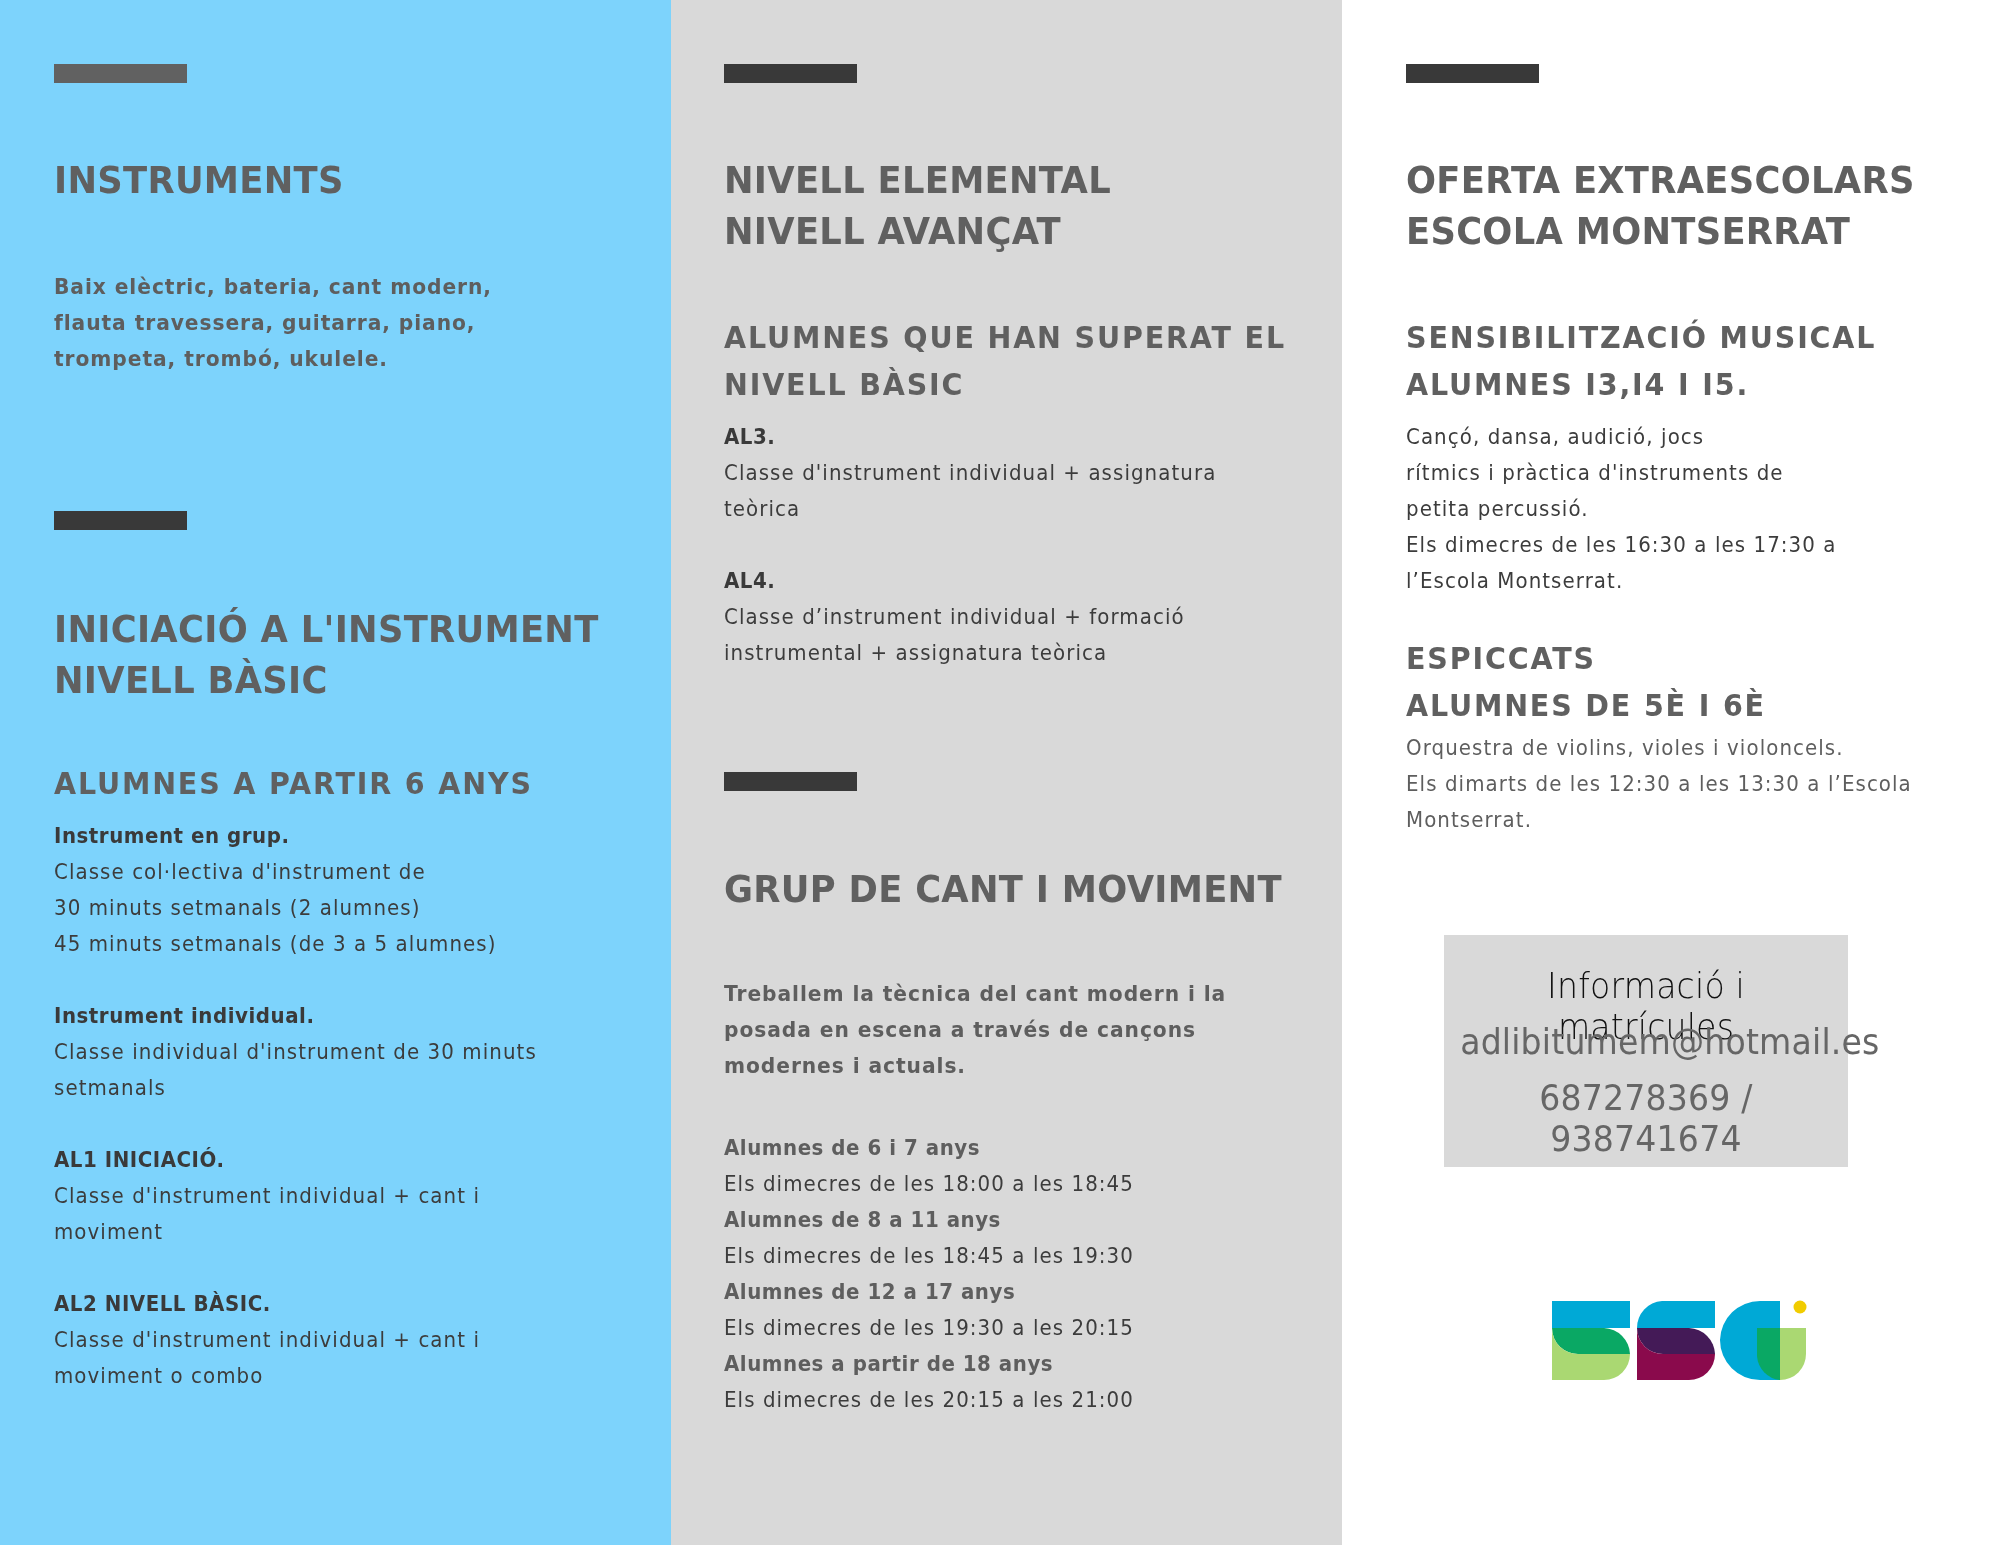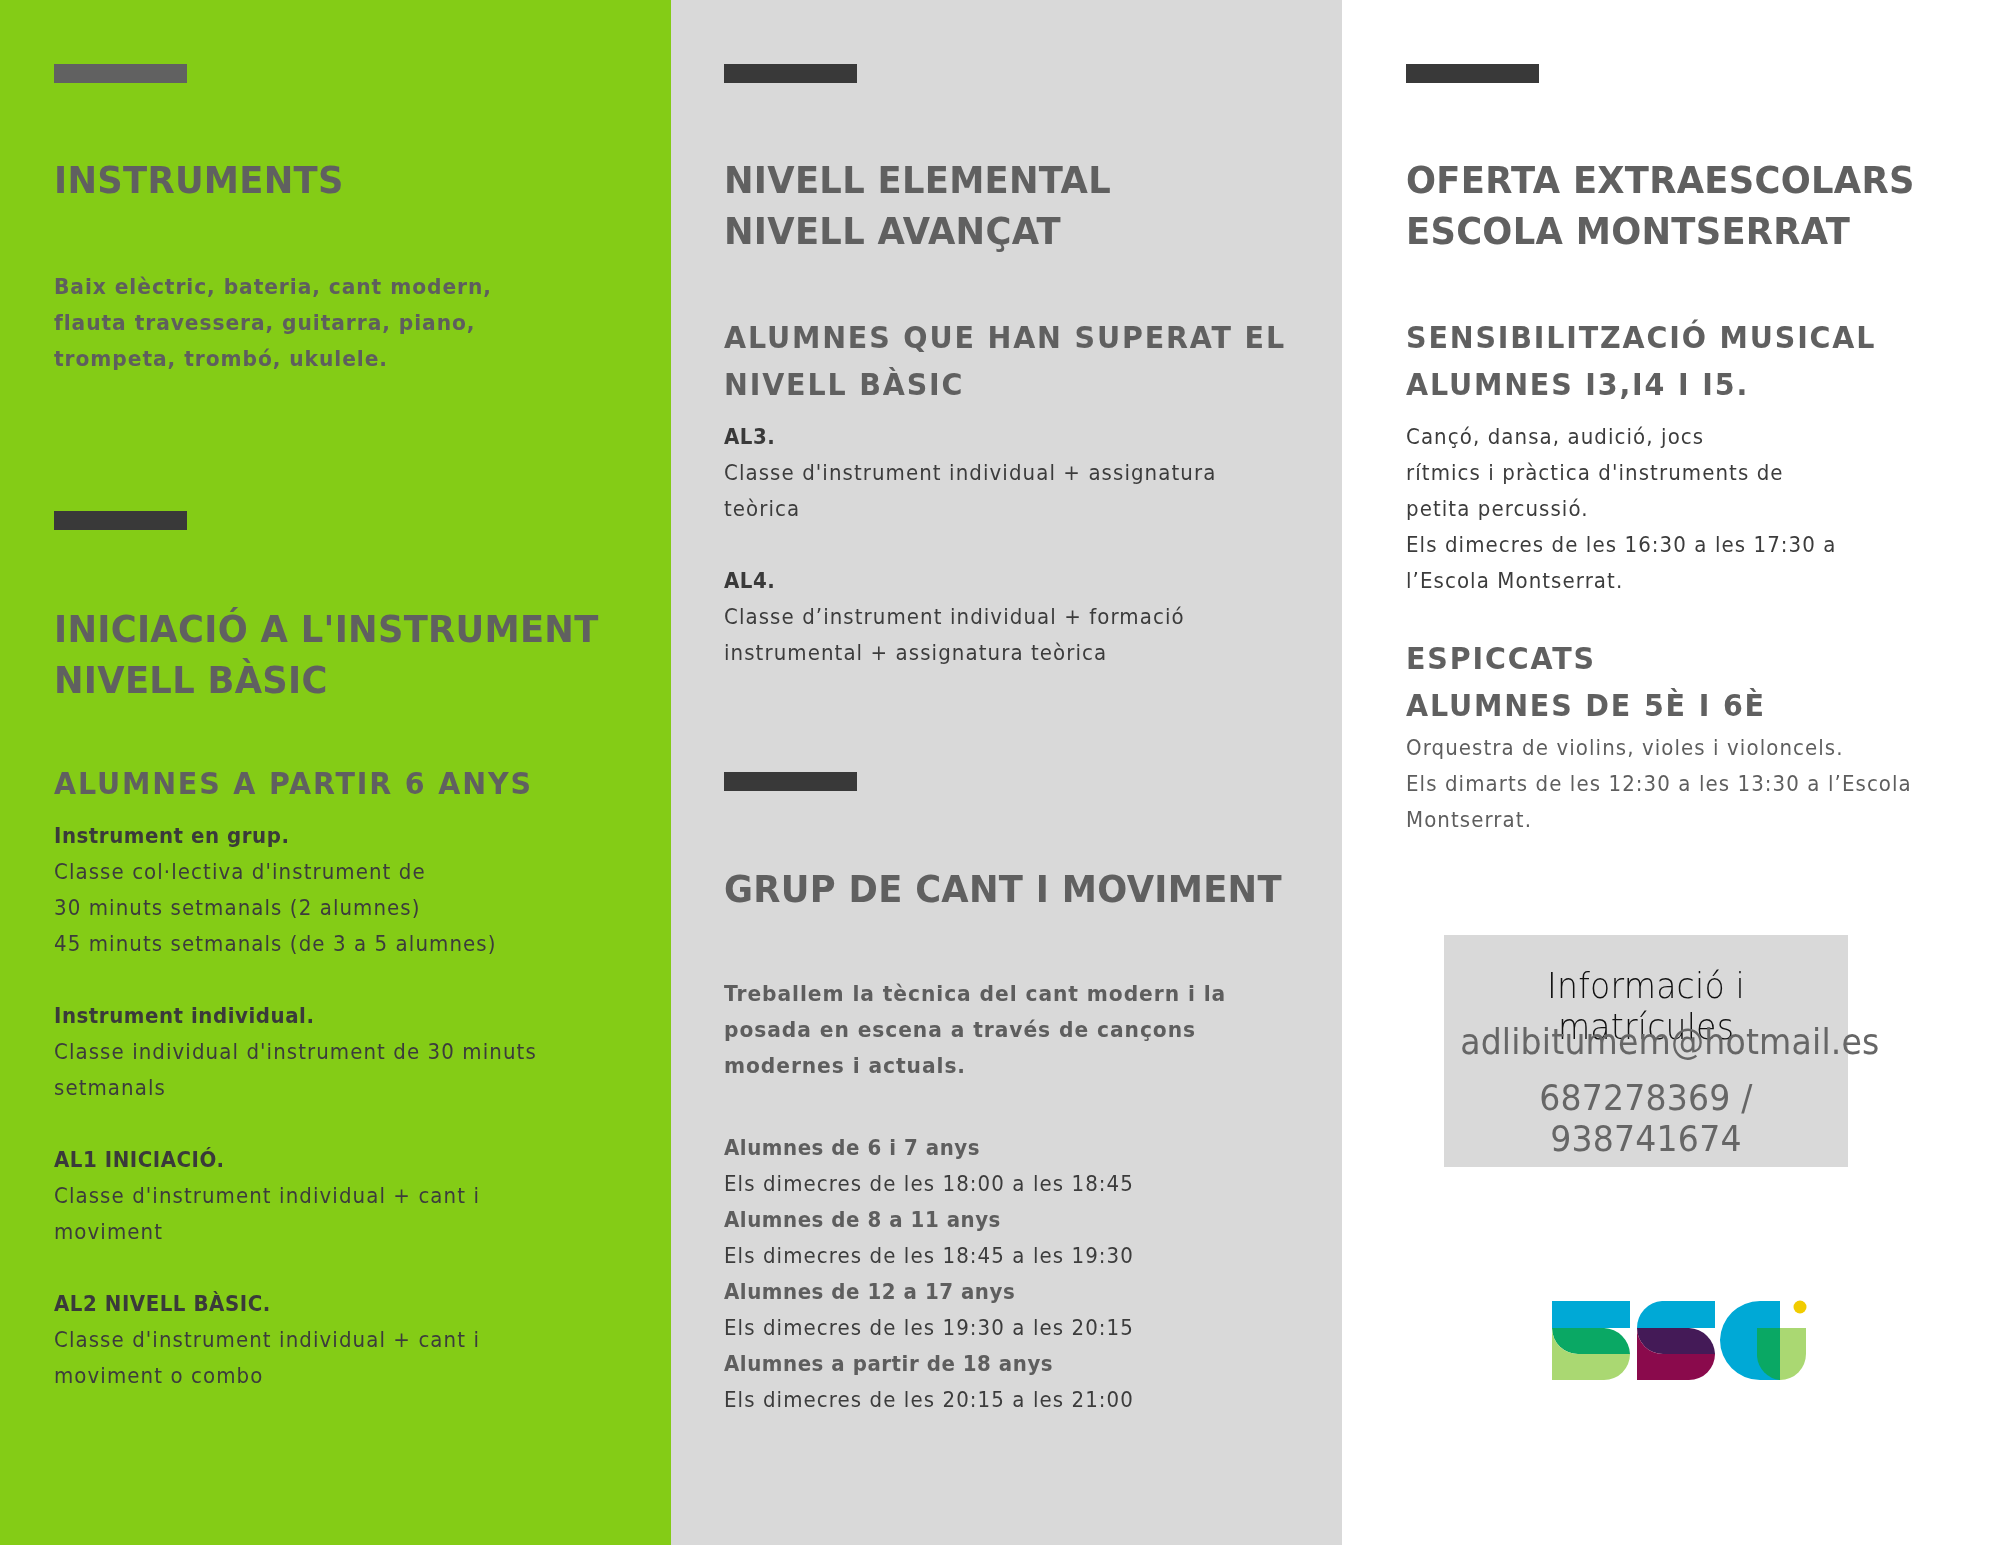--- a/index.html
+++ b/index.html
@@ -2,21 +2,21 @@
 <html><head>
   <meta charset="utf-8">
   <style>
     html, body { margin: 0; padding: 0; }
     body {
       width: 2000px; height: 1545px; position: relative; overflow: hidden;
       background: #ffffff;
       font-family: "DejaVu Sans", sans-serif;
     }
     .col { position: absolute; top: 0; height: 1545px; }
-    .col-left { left: 0; width: 729px; background: #84cc16; }
+    .col-left { left: 0; width: 729px; background: #7dd3fc; }
     .col-mid { left: 671px; width: 751px; background: #d9d9d9; }
     .col-right { left: 1342px; width: 636px; background: #ffffff; }
     .abs { position: absolute; margin: 0; }
     .bar { position: absolute; width: 133px; height: 19px; background: #393939; }
     .bar.light { background: #616161; }
     .h1 {
       font-family: "DejaVu Sans", sans-serif; font-weight: bold; color: #606060;
       font-size: 38px; line-height: 51px; letter-spacing: 0.3px; white-space: nowrap;
       transform: scaleX(0.93); transform-origin: left top;
     }

